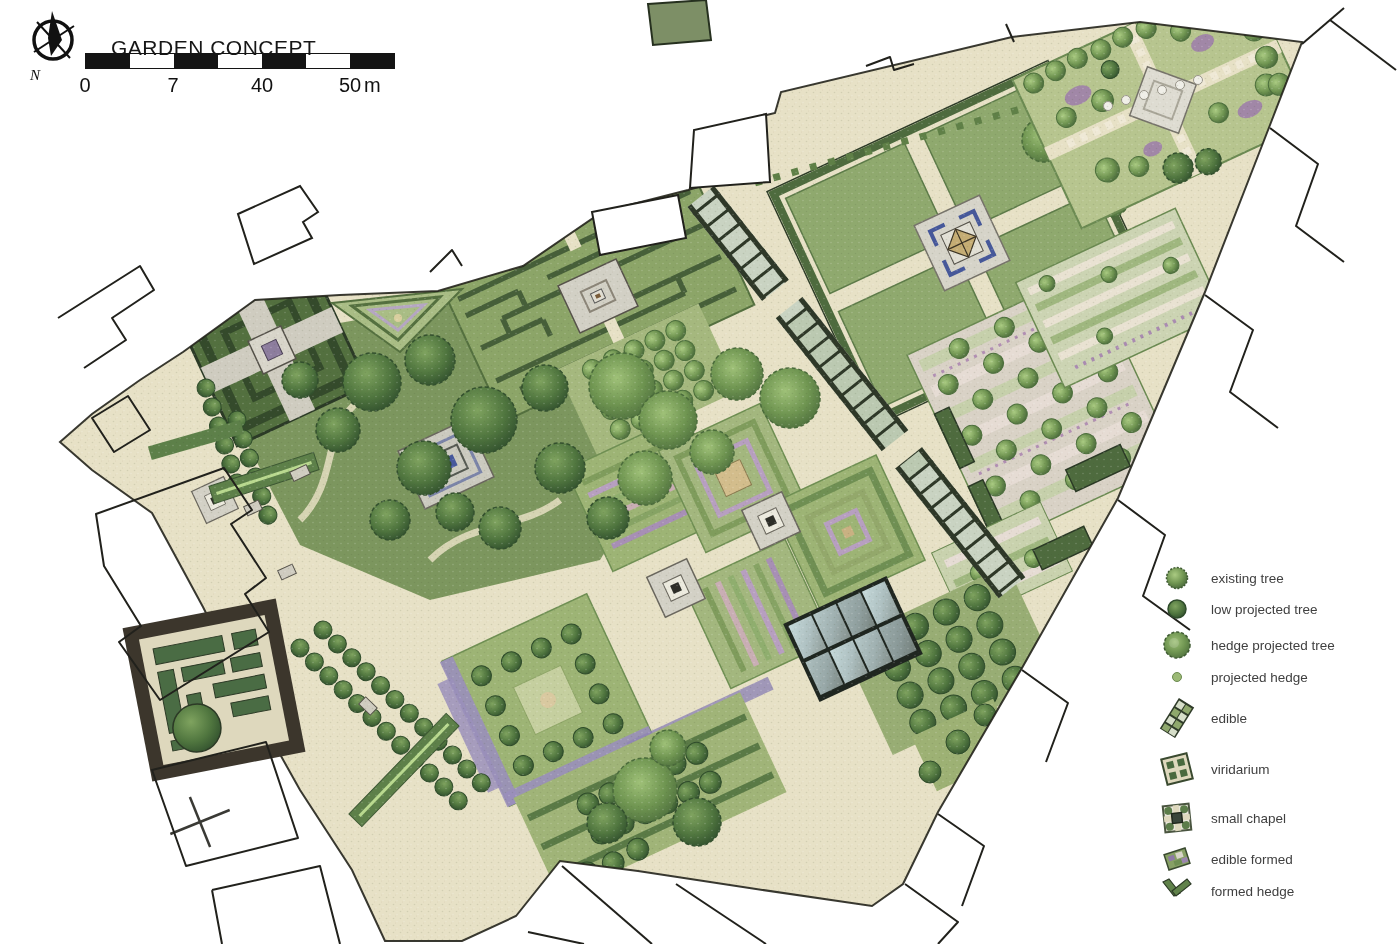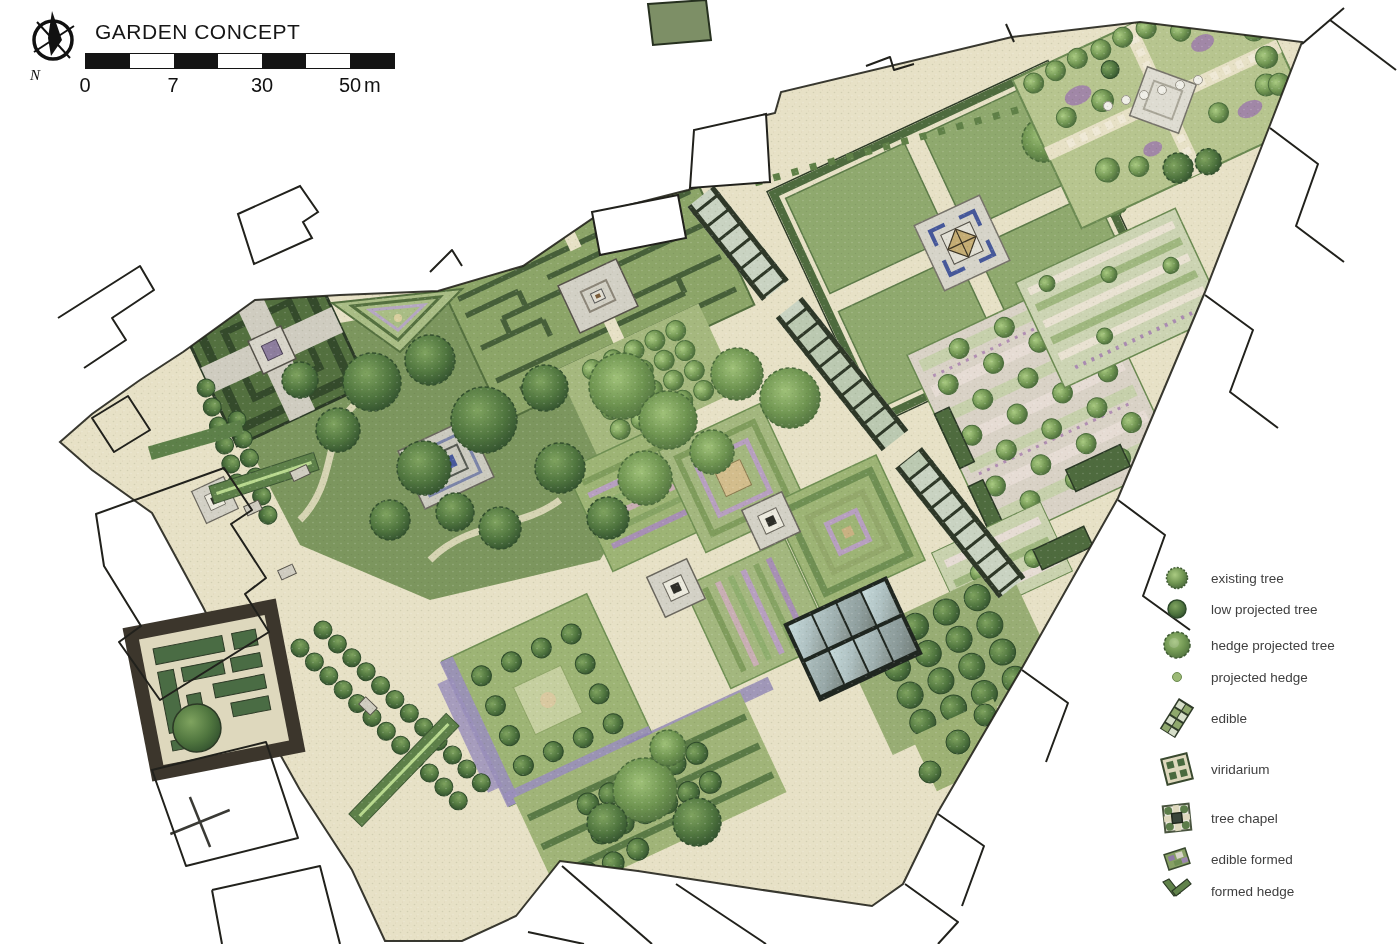--- a/index.html
+++ b/index.html
@@ -10,21 +10,21 @@
   .pathf{fill:#e7e1c6;}
   .hedge{fill:#4e6b3e;stroke:#2b3a26;stroke-width:1.5;}
   .plaza{fill:#d3d1c6;stroke:#6a675e;stroke-width:1.5;}
   .bline{fill:none;stroke:#21211c;stroke-width:2;stroke-linejoin:round;}
   .bwhite{fill:#ffffff;stroke:#21211c;stroke-width:2;}
   .ctl{fill:url(#gTree);stroke:#4c6f3c;stroke-width:1;}
   .ctd{fill:url(#gDark);stroke:#2f4c2b;stroke-width:1;}
   .cnp{fill:url(#gDark);stroke:#33502e;stroke-width:1.5;stroke-dasharray:4 2.5;}
   .cnl{fill:url(#gBig);stroke:#4a6b3b;stroke-width:1.5;stroke-dasharray:4 2.5;}
   
-  .hdr-title{position:absolute;left:95px;top:20px;margin:0;font-size:21px;font-weight:500;
+  .hdr-title{position:absolute;left:95px;top:20px;margin:16px;font-size:21px;font-weight:500;
              letter-spacing:.5px;color:#161616;}
   .compass{position:absolute;left:24px;top:8px;}
   .sbar{position:absolute;left:85px;top:53px;width:310px;height:16px;border:1.5px solid #141414;
         display:flex;box-sizing:border-box;}
   .sbar div{flex:1;}
   .sbar div:nth-child(odd){background:#141414;}
   .slab{position:absolute;top:74px;font-size:20px;color:#111;transform:translateX(-50%);}
   .sunit{position:absolute;top:74px;left:364px;font-size:20px;color:#111;}
   
   .lrow{position:absolute;left:1158px;display:flex;align-items:center;height:36px;}
@@ -529,21 +529,21 @@
   <div></div>
       <div></div>
       <div></div>
       <div></div>
       <div></div>
       <div></div>
       <div></div>
 </div>
 <span class="slab" style="left:85px">0</span>
 <span class="slab" style="left:173px">7</span>
-<span class="slab" style="left:262px">30</span>
+<span class="slab" style="left:262px">40</span>
 <span class="slab" style="left:350px">50</span>
 <span class="sunit">m</span>
 
 <div>
   <div class="lrow" style="top:560px">
     <svg width="38" height="34" viewBox="-19 -17 38 34">
       <circle r="10.5" fill="url(#gTree)" stroke="#3f5b33" stroke-width="1.5" stroke-dasharray="2 1.5"></circle>
     </svg>
         <span class="llab">existing tree</span>
   </div>
@@ -600,21 +600,21 @@
             <rect x="-13" y="-13" width="26" height="26" fill="#e9e6db" stroke="#4a5540" stroke-width="2"></rect>
         <circle cx="-8" cy="-8" r="4" fill="#5c7d4a"></circle>
             <circle cx="8" cy="-8" r="4" fill="#5c7d4a"></circle>
         <circle cx="-8" cy="8" r="4" fill="#5c7d4a"></circle>
             <circle cx="8" cy="8" r="4" fill="#5c7d4a"></circle>
         <rect x="-3" y="-13" width="6" height="26" fill="#ded8bd"></rect>
             <rect x="-13" y="-3" width="26" height="6" fill="#ded8bd"></rect>
         <rect x="-5" y="-5" width="10" height="10" fill="#39453a" stroke="#20281c" stroke-width="1.5"></rect>
           </g>
     </svg>
-        <span class="llab">tree chapel</span>
+        <span class="llab">small chapel</span>
   </div>
   <div class="lrow" style="top:841px">
     <svg width="38" height="34" viewBox="-19 -17 38 34">
       <g transform="rotate(-18)">
             <rect x="-11" y="-8" width="22" height="16" fill="#87a065" stroke="#3a4a30" stroke-width="1.5"></rect>
         <rect x="-8" y="-5" width="6" height="5" fill="#8d7aa6"></rect>
             <rect x="0" y="-6" width="7" height="6" fill="#d8d4c8"></rect>
         <rect x="-4" y="1" width="8" height="5" fill="#6f8f53"></rect>
             <rect x="4" y="1" width="6" height="5" fill="#9b86ae"></rect>
           </g>

